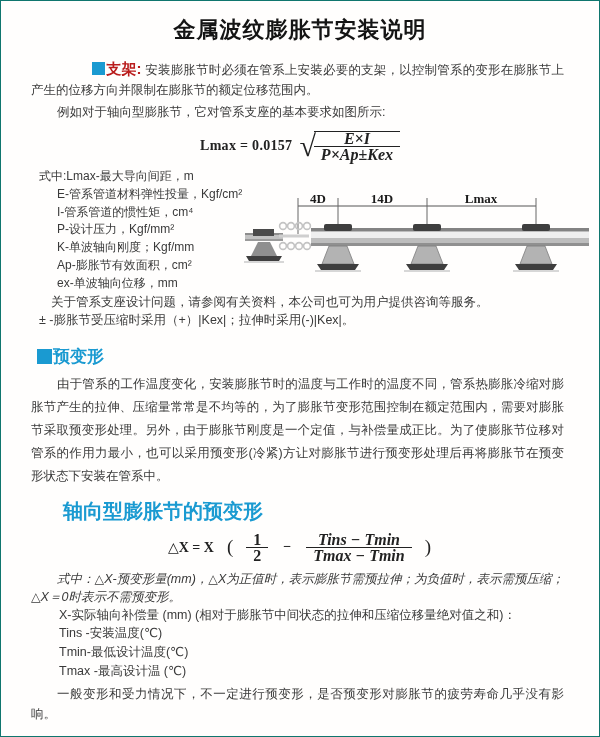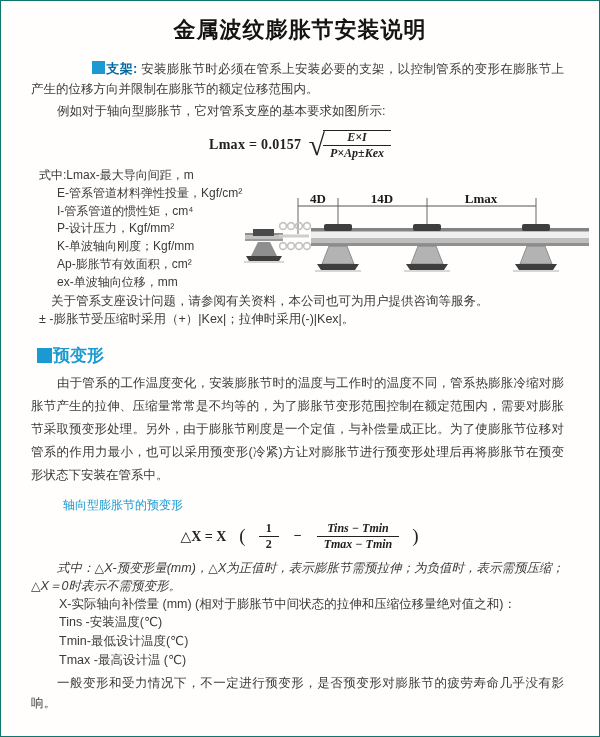--- a/index.html
+++ b/index.html
@@ -6,57 +6,57 @@
   .page{
     position:relative;width:600px;height:737px;background:#fffefd;
     font-family:"Liberation Sans","DejaVu Sans",sans-serif;color:#3a3a3a;
     overflow:hidden;box-sizing:border-box;border:1px solid #0f766e;
   }
   .title{
     margin:14px 0 14px;text-align:center;font-size:22px;font-weight:bold;
     color:#141414;letter-spacing:1px;
   }
   .para{margin:0 35px 0 30px;font-size:12.5px;line-height:20px;text-align:justify;}
-  .sec-label{font-size:13px;font-weight:bold;color:#0369a1;white-space:nowrap;padding-left:34px;}
+  .sec-label{font-size:15px;font-weight:bold;color:#b91c1c;white-space:nowrap;padding-left:34px;}
   .blue-sq{display:inline-block;width:13px;height:13px;background:#1a9ad1;
     vertical-align:-1px;margin-right:1px;}
   .blue-sq.big{width:15px;height:15px;vertical-align:-2px;}
   .indent{text-indent:26px;}
   .support-para{text-indent:27px;}
   .example-line{margin-top:2px;}
 
   
   .formula{
     display:flex;justify-content:center;align-items:center;
     font-family:"Liberation Serif","DejaVu Serif",serif;font-weight:bold;
     color:#222;font-size:14px;
   }
   .lmax-formula{margin:9px 0 7px;}
   .f-lhs{margin-right:7px;letter-spacing:0.3px;}
   .radical{font-size:30px;font-weight:normal;line-height:26px;margin-right:-2px;}
   .frac{display:inline-flex;flex-direction:column;text-align:center;
-    font-size:12px;line-height:13px;font-style:italic;}
+    font-size:16px;line-height:13px;font-style:italic;}
   .frac .num{padding:0 7px 1px;border-bottom:1.4px solid #222;}
   .frac .den{padding:1px 7px 0;}
   .under-root{border-top:1.6px solid #222;font-style:italic;}
   .under-root .num{border-bottom:1.2px solid #222;}
   .plain-frac{font-style:normal;}
   .big-paren{font-size:19px;font-weight:normal;padding:0 1px;}
   .dx-formula{margin:8px 0 8px;gap:12px;}
   .f-gap{margin:0 3px;}
 
   
   .defs{margin:4px 0 0 38px;font-size:12px;line-height:17.8px;width:300px;}
   .def-line.sub{padding-left:18px;}
   .note-line{margin:0 35px 0 38px;font-size:12.5px;line-height:18.5px;}
   .note-line.indent1{text-indent:12px;}
 
   
   .sec-heading{margin:15px 0 5px 36px;font-size:17px;font-weight:bold;color:#1a9ad1;}
-  .sub-heading{font-size:12px;font-weight:normal;color:#1a9ad1;}
+  .sub-heading{font-size:20px;font-weight:bold;color:#1a9ad1;}
   .sub-heading.axial{margin:10px 0 4px 62px;}
   .predeform-para{line-height:23px;margin-top:2px;}
   .explain-para{line-height:18px;margin-top:2px;font-style:italic;}
   .temp-items{margin:0 35px 0 58px;font-size:12.5px;line-height:18.8px;}
   .final-note{margin-top:3px;line-height:20px;}
 
   
   .pipe-diagram{position:absolute;left:240px;top:191px;width:352px;height:96px;}
 </style>
 </head>

